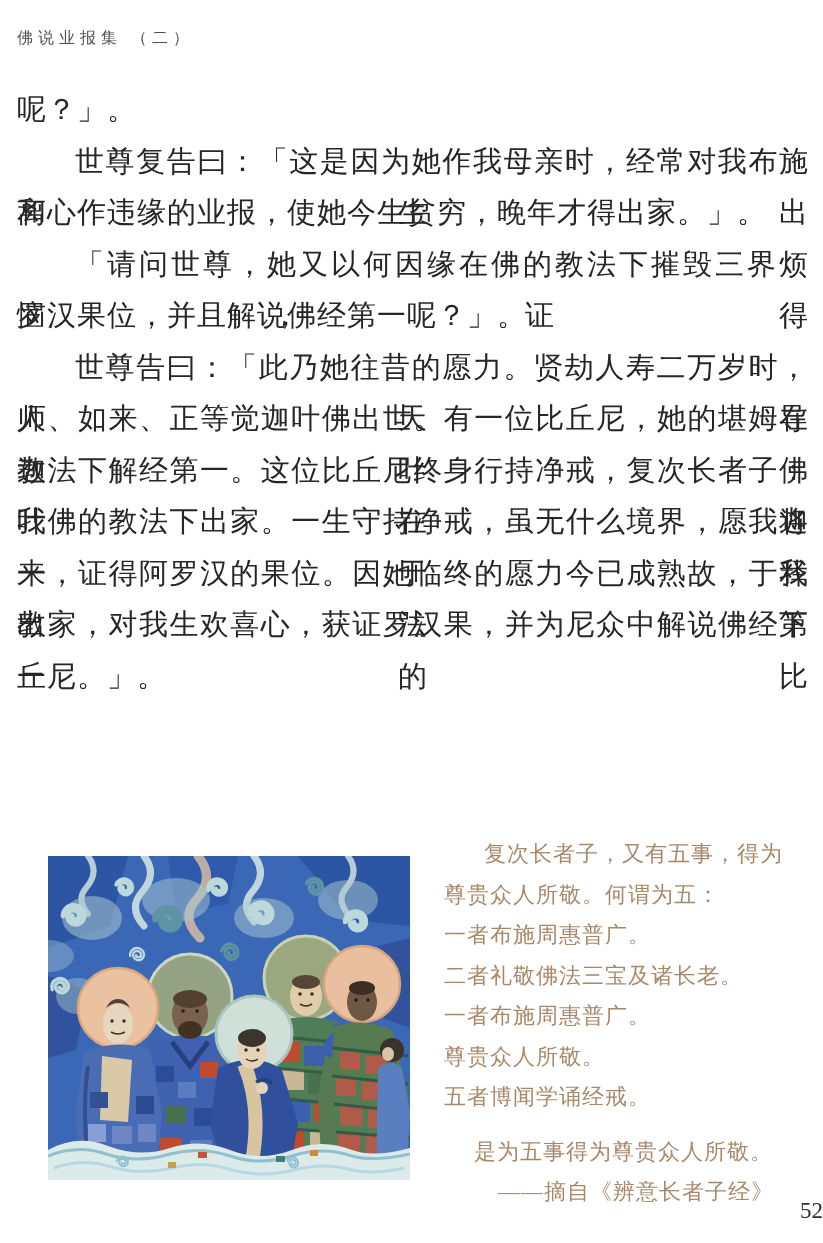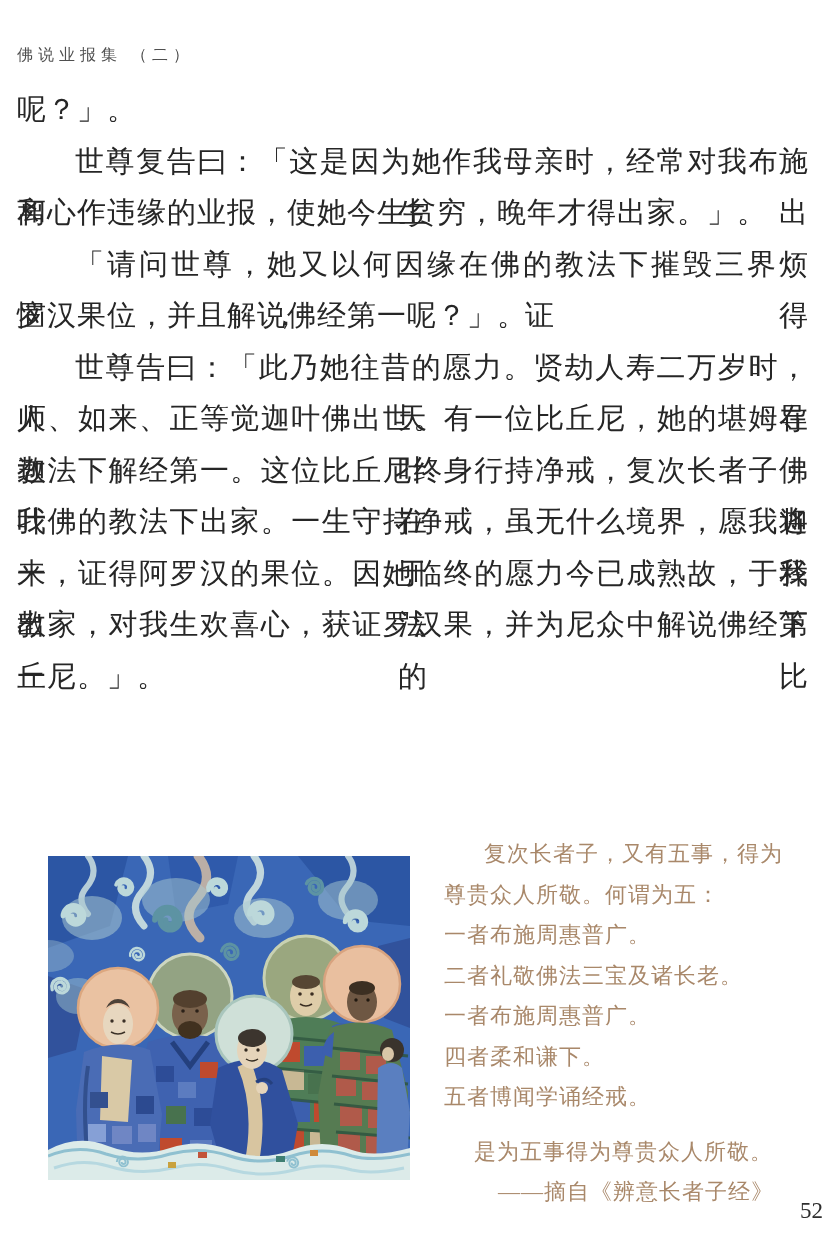--- a/index.html
+++ b/index.html
@@ -2,21 +2,21 @@
 <html lang="zh"><head>
 <meta charset="utf-8">
 <style>
   html,body{margin:0;padding:0;background:#ffffff;}
   .page{
     position:relative;width:823px;height:1243px;background:#ffffff;overflow:hidden;
     font-family:"Liberation Serif","DejaVu Serif",serif;
   }
   .running-header{
     position:absolute;left:17px;top:28px;
-    font-size:16px;letter-spacing:5px;color:#4f4f4f;margin-top:17px;
+    font-size:16px;letter-spacing:5px;color:#4f4f4f;
   }
   .body-text{position:absolute;left:17px;top:84px;width:792px;}
   .bline{
     height:51.5px;line-height:51.5px;font-size:29px;color:#262626;
     text-align:justify;text-align-last:justify;text-justify:inter-character;
     letter-spacing:1px;white-space:normal;
   }
   .bline.pend{text-align-last:left;}
   .bline.indent{text-indent:58px;}
   .mural{
@@ -209,21 +209,21 @@
       </g>
     </svg>
   </figure>
 
   <div class="quote">
     <div class="qline qi1">复次长者子，又有五事，得为</div>
     <div class="qline">尊贵众人所敬。何谓为五：</div>
     <div class="qline">一者布施周惠普广。</div>
     <div class="qline">二者礼敬佛法三宝及诸长老。</div>
     <div class="qline">一者布施周惠普广。</div>
-    <div class="qline">四者柔和谦下。</div>
+    <div class="qline">尊贵众人所敬。</div>
     <div class="qline">五者博闻学诵经戒。</div>
     <div class="qline qi2">是为五事得为尊贵众人所敬。</div>
     <div class="qline qi3">——摘自《辨意长者子经》</div>
   </div>
 
   <div class="page-number">52</div>
 
 </div>
 
 </body></html>

